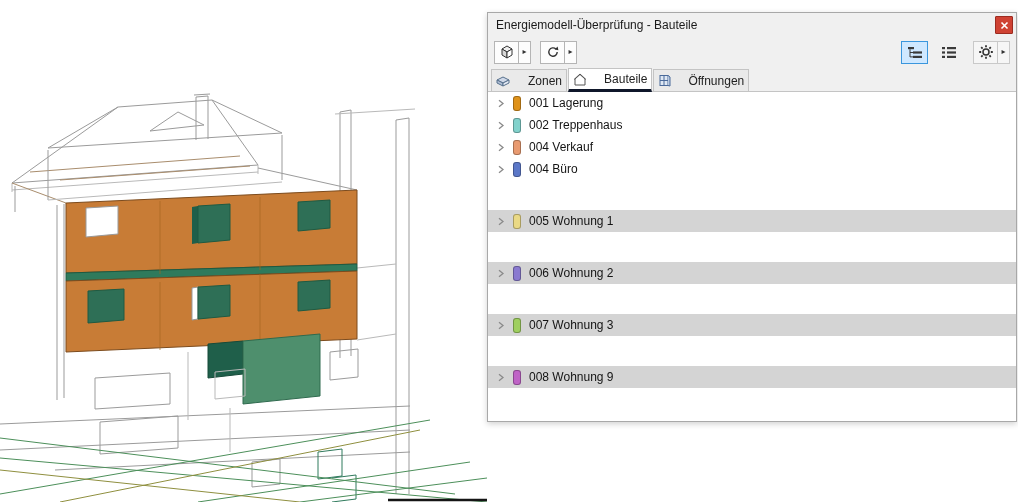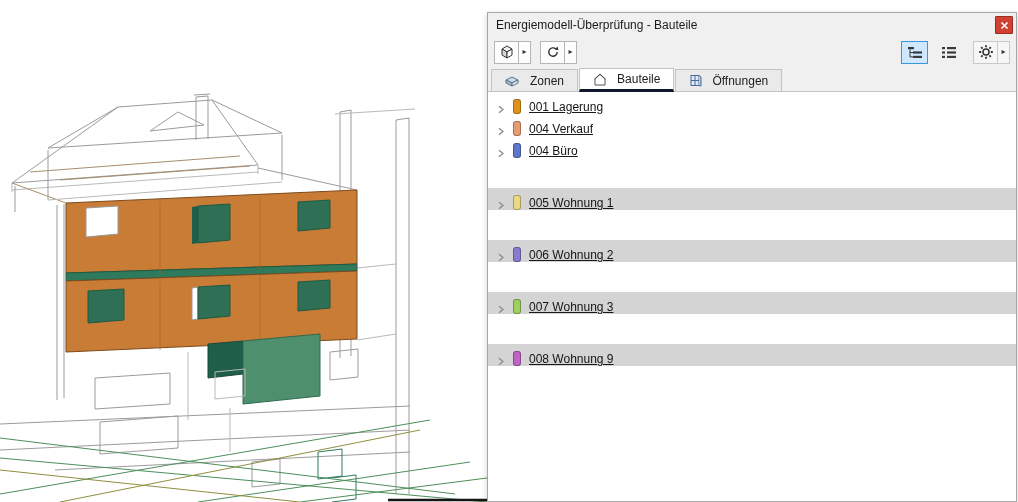--- a/index.html
+++ b/index.html
@@ -19,21 +19,21 @@
   }
   .wire   { stroke: #9b9b9b; fill: none; stroke-width: 1; }
   .wire2  { stroke: #b9b9b9; fill: none; stroke-width: 1; }
   .wire-b { stroke: #a98d6d; fill: none; stroke-width: 1; }
   .wire-g { stroke: #4c8f5a; fill: none; stroke-width: 1; }
   .wire-o { stroke: #8f8f3f; fill: none; stroke-width: 1; }
   .wire-t { stroke: #2f7a5c; fill: none; stroke-width: 1; }
 
   
   .panel {
-    position: absolute; left: 487px; top: 12px; width: 530px; height: 490px;
+    position: absolute; left: 487px; top: 12px; width: 530px; height: 410px;
     background: #f0f0f0; border: 1px solid #a8a8a8;
     display: flex; flex-direction: column;
     box-shadow: 0 2px 6px rgba(0,0,0,0.18);
   }
   .titlebar {
     height: 24px; flex: 0 0 24px;
     display: flex; align-items: center;
     padding-left: 8px; background: #f0f0f0;
   }
   .titlebar .title { flex: 1; font-size: 12px; color: #1a1a1a; }
@@ -71,38 +71,37 @@
     border-color: var(--active-toggle-border, #3a96dd);
   }
 
   .tabs {
     flex: 0 0 25px; height: 25px;
     display: flex; align-items: flex-end;
     padding-left: 3px; background: #f0f0f0;
     border-bottom: 1px solid #c4c4c4;
   }
   .tab {
-    display: flex; align-items: center; gap: 10px;
-    height: 22px; padding: 0 13px; margin-right: 1px;
+    display: flex; align-items: center; gap: 17px;
+    height: 22px; padding: 0 4px; margin-right: 1px;
     border: 1px solid #c4c4c4; border-bottom: none;
     background: #eaeaea; cursor: pointer; font-size: 12px;
     color: #222;
   }
   .tab.active {
     background: #ffffff; height: 24px;
     margin-bottom: -1px; border-bottom: 3px solid #0f172a;
   }
 
   .list {
     flex: 1; background: #ffffff; overflow: auto;
   }
   .row {
-    height: 22px; display: flex; align-items: flex-end;
+    height: 22px; display: flex; align-items: center;
     cursor: default;
-    text-decoration: underline;
   }
   .row.selected { background: var(--selection-background, #d4d4d4); margin-top: 30px; }
   .row .chev { width: 12px; margin-left: 9px; display: flex; align-items: center; }
   .row .chip {
     width: 8px; height: 15px; border-radius: 3px;
     border: 1px solid rgba(0,0,0,0.28); margin: 0 8px 0 4px;
     flex: 0 0 8px;
   }
   .row .lbl { font-size: 12px; color: #141414; }
 </style>
@@ -283,20 +282,29 @@
     </span>
     <span class="chip" style="background: rgb(223, 146, 26);"></span>
     <span class="lbl">001 Lagerung</span>
   </div>
       <div class="row">
     <span class="chev">
       <svg width="8" height="9" viewBox="0 0 8 9">
         <path d="M2,1.2 L6,4.5 L2,7.8" fill="none" stroke="#8a8a8a" stroke-width="1.3"></path>
       </svg>
     </span>
+    <span class="chip" style="background: rgb(130, 210, 204);"></span>
+    <span class="lbl">002 Treppenhaus</span>
+  </div>
+      <div class="row">
+    <span class="chev">
+      <svg width="8" height="9" viewBox="0 0 8 9">
+        <path d="M2,1.2 L6,4.5 L2,7.8" fill="none" stroke="#8a8a8a" stroke-width="1.3"></path>
+      </svg>
+    </span>
     <span class="chip" style="background: rgb(232, 154, 112);"></span>
     <span class="lbl">004 Verkauf</span>
   </div>
       <div class="row">
     <span class="chev">
       <svg width="8" height="9" viewBox="0 0 8 9">
         <path d="M2,1.2 L6,4.5 L2,7.8" fill="none" stroke="#8a8a8a" stroke-width="1.3"></path>
       </svg>
     </span>
     <span class="chip" style="background: rgb(92, 120, 200);"></span>

